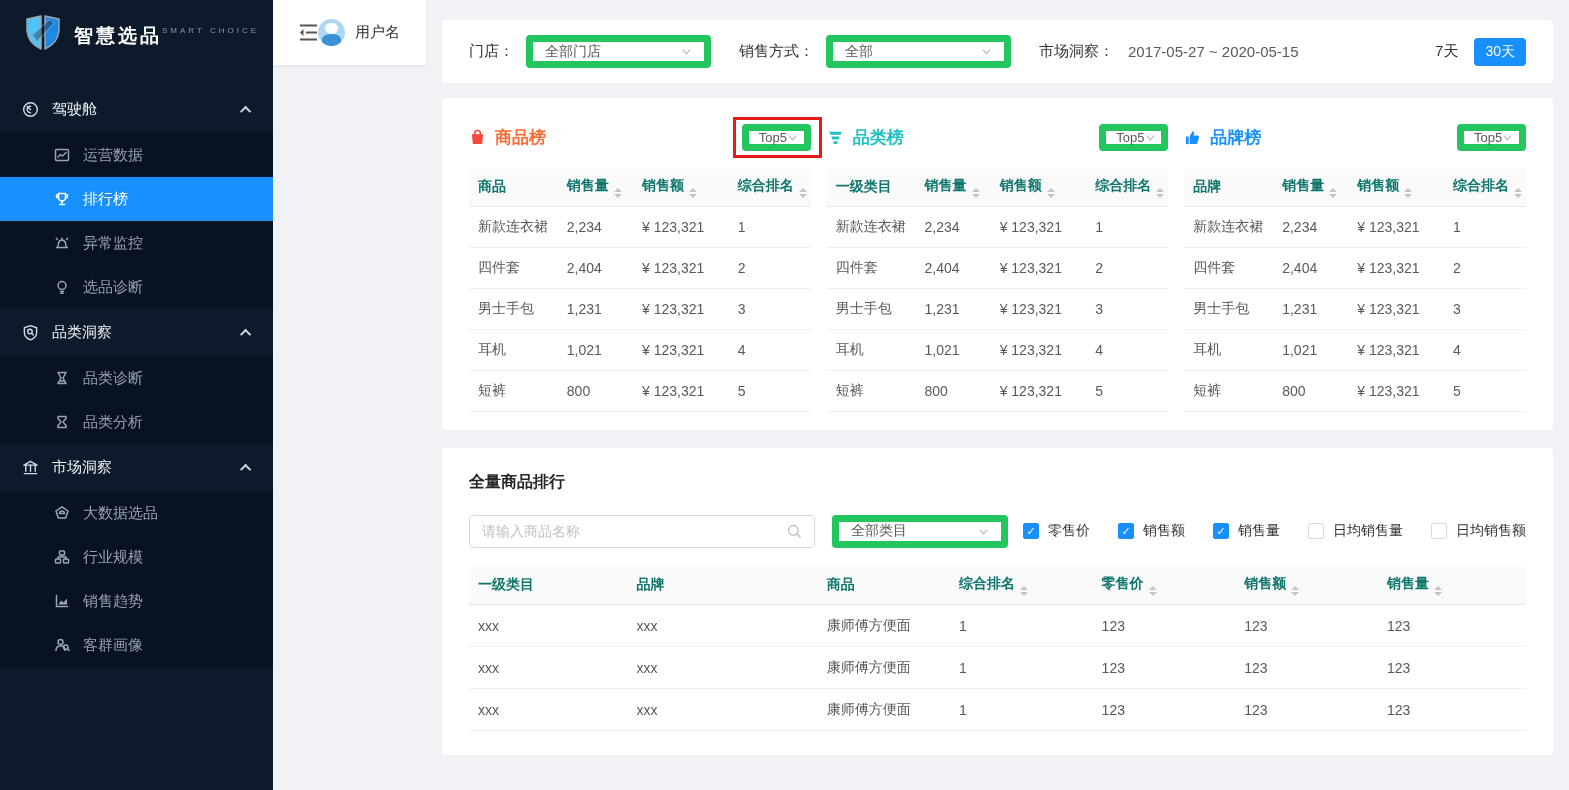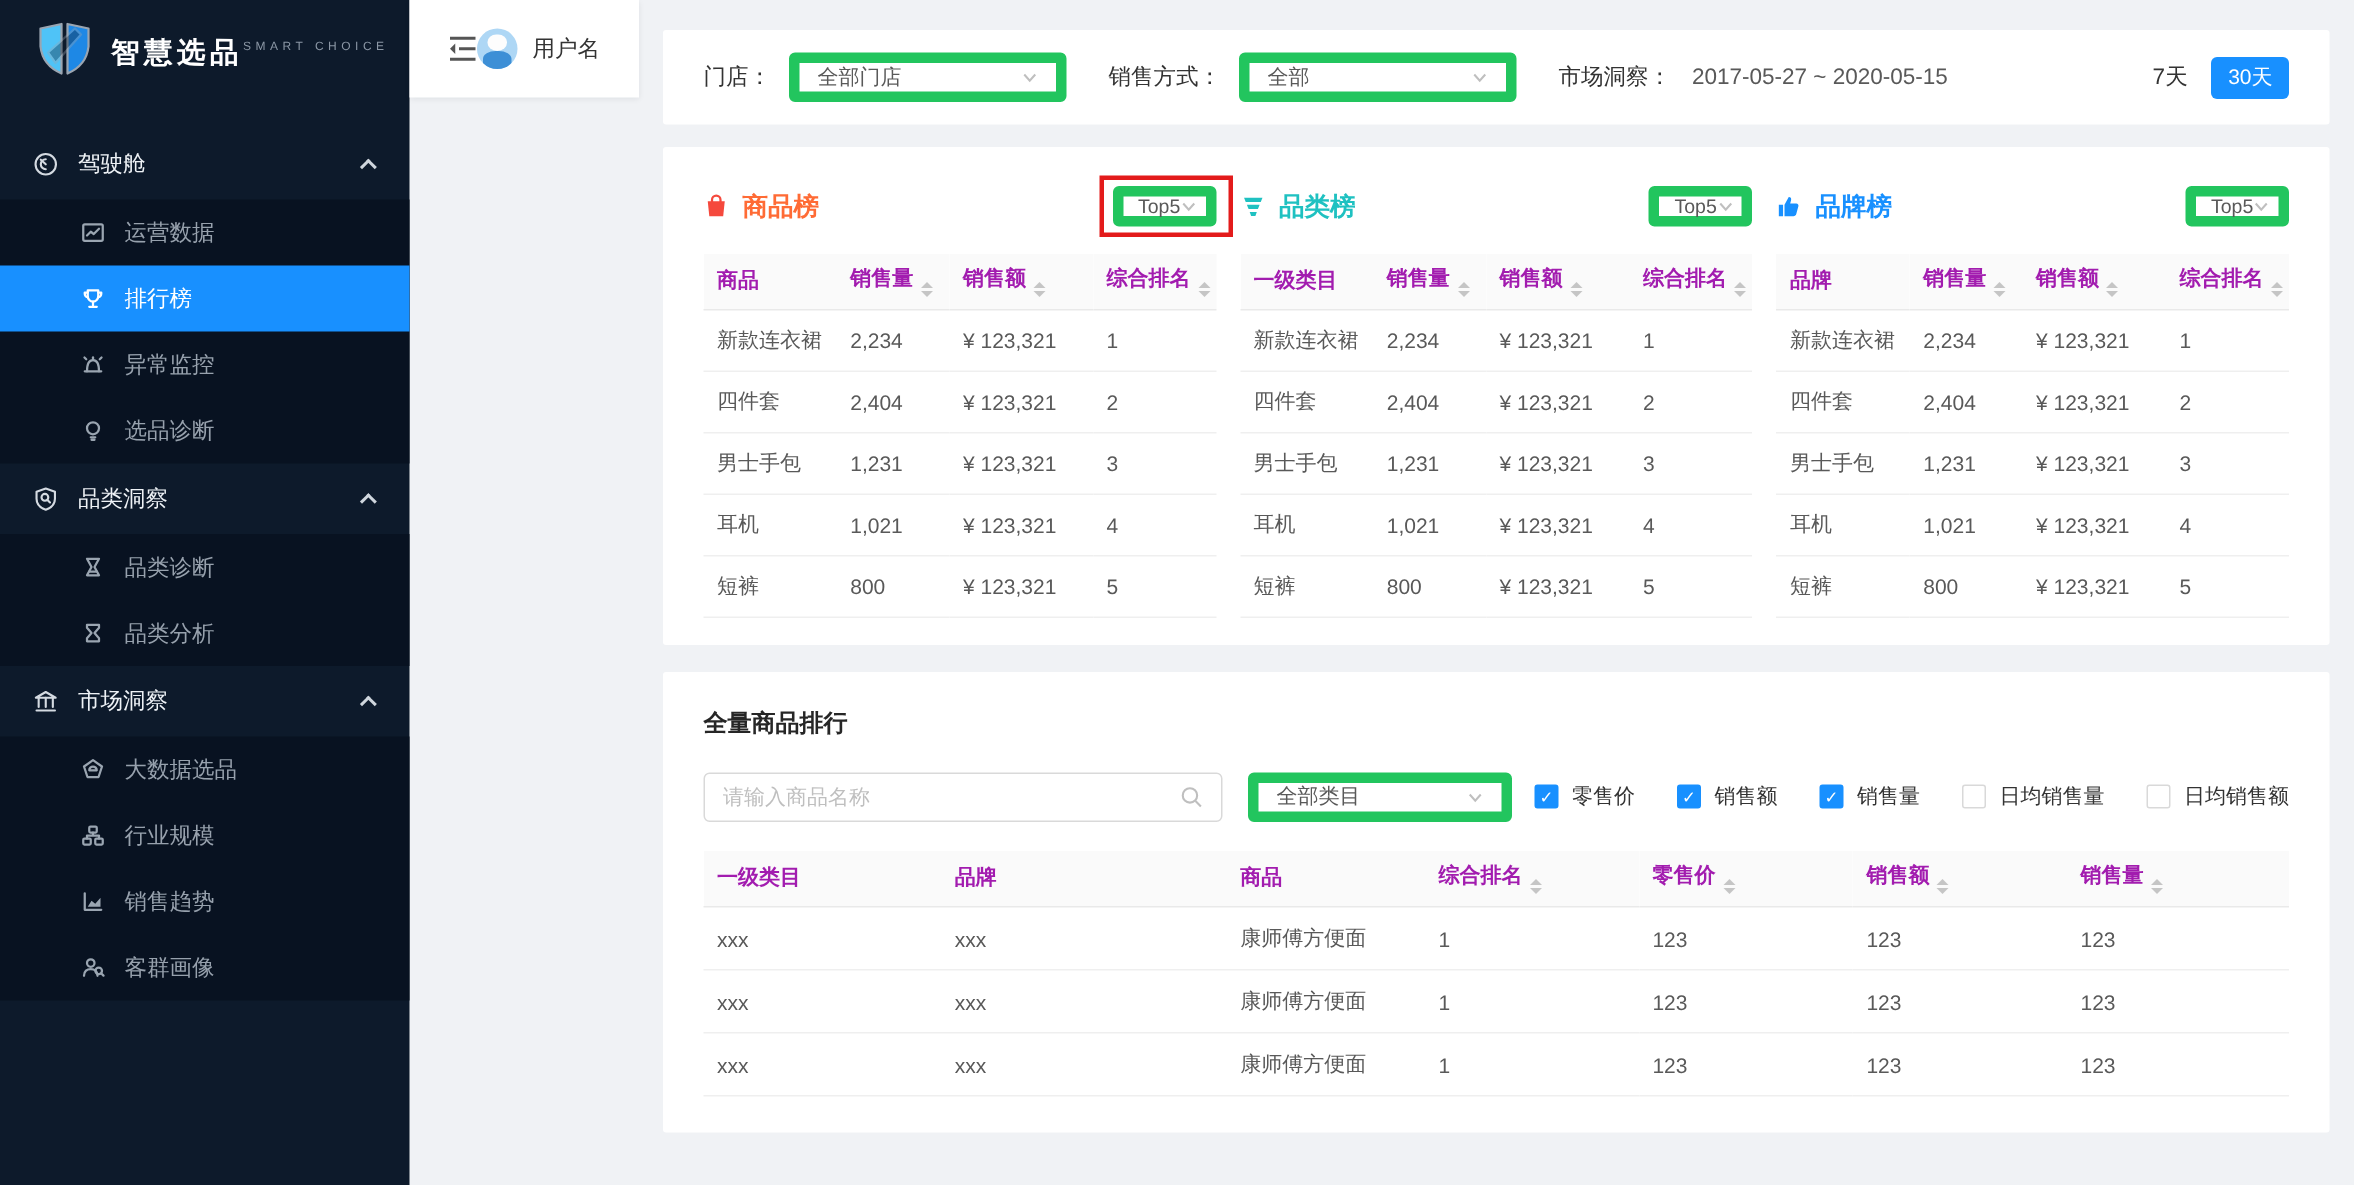--- a/index.html
+++ b/index.html
@@ -52,21 +52,21 @@
   .rank-head { display:flex; align-items:center; justify-content:space-between; margin-bottom:15px; height:34px; }
   .rank-title { display:flex; gap:9px; align-items:center; font-size:17px; font-weight:bold; }
   .rank-title.t-product { color:#ff6b35; }
   .rank-title.t-category { color:#1fc1c1; }
   .rank-title.t-brand { color:#1890ff; }
   .top-select-wrap { position:relative; }
   .top-select { width:69px; height:27px; padding:0 10px; font-size:13px; }
   .annot-box { position:absolute; left:-9px; right:-11px; top:-7px; bottom:-7px; border:3px solid #e31b1b; pointer-events:none; }
 
   table { width:100%; border-collapse:collapse; font-size:14px; table-layout:fixed; }
-  th { background:#fafafa; font-weight:bold; color:#a21caf; text-align:left; height:37px; padding:0 9px; border-bottom:1px solid #e9e9e9; white-space:nowrap; overflow:hidden;margin-top:39px; }
+  th { background:#fafafa; font-weight:bold; color:#0f766e; text-align:left; height:37px; padding:0 9px; border-bottom:1px solid #e9e9e9; white-space:nowrap; overflow:hidden;margin-top:39px; }
   td { height:41px; padding:0 9px; color:#595959; border-bottom:1px solid #efefef; white-space:nowrap; overflow:hidden; }
   .sorters { display:inline-flex; flex-direction:column; margin-left:5px; vertical-align:-2px; line-height:0; cursor:pointer; }
   .sorters i { display:block; width:0; height:0; border:4px solid transparent; }
   .sorters .s-up { border-bottom-color:#c5c5c5; border-top-width:0; margin-bottom:2px; }
   .sorters .s-dn { border-top-color:#c5c5c5; border-bottom-width:0; }
 
   
   .full-card { padding:24px 27px; }
   .full-title { font-size:16px; font-weight:bold; color:#262626; }
   .full-controls { display:flex; align-items:center; margin-top:22px; }

